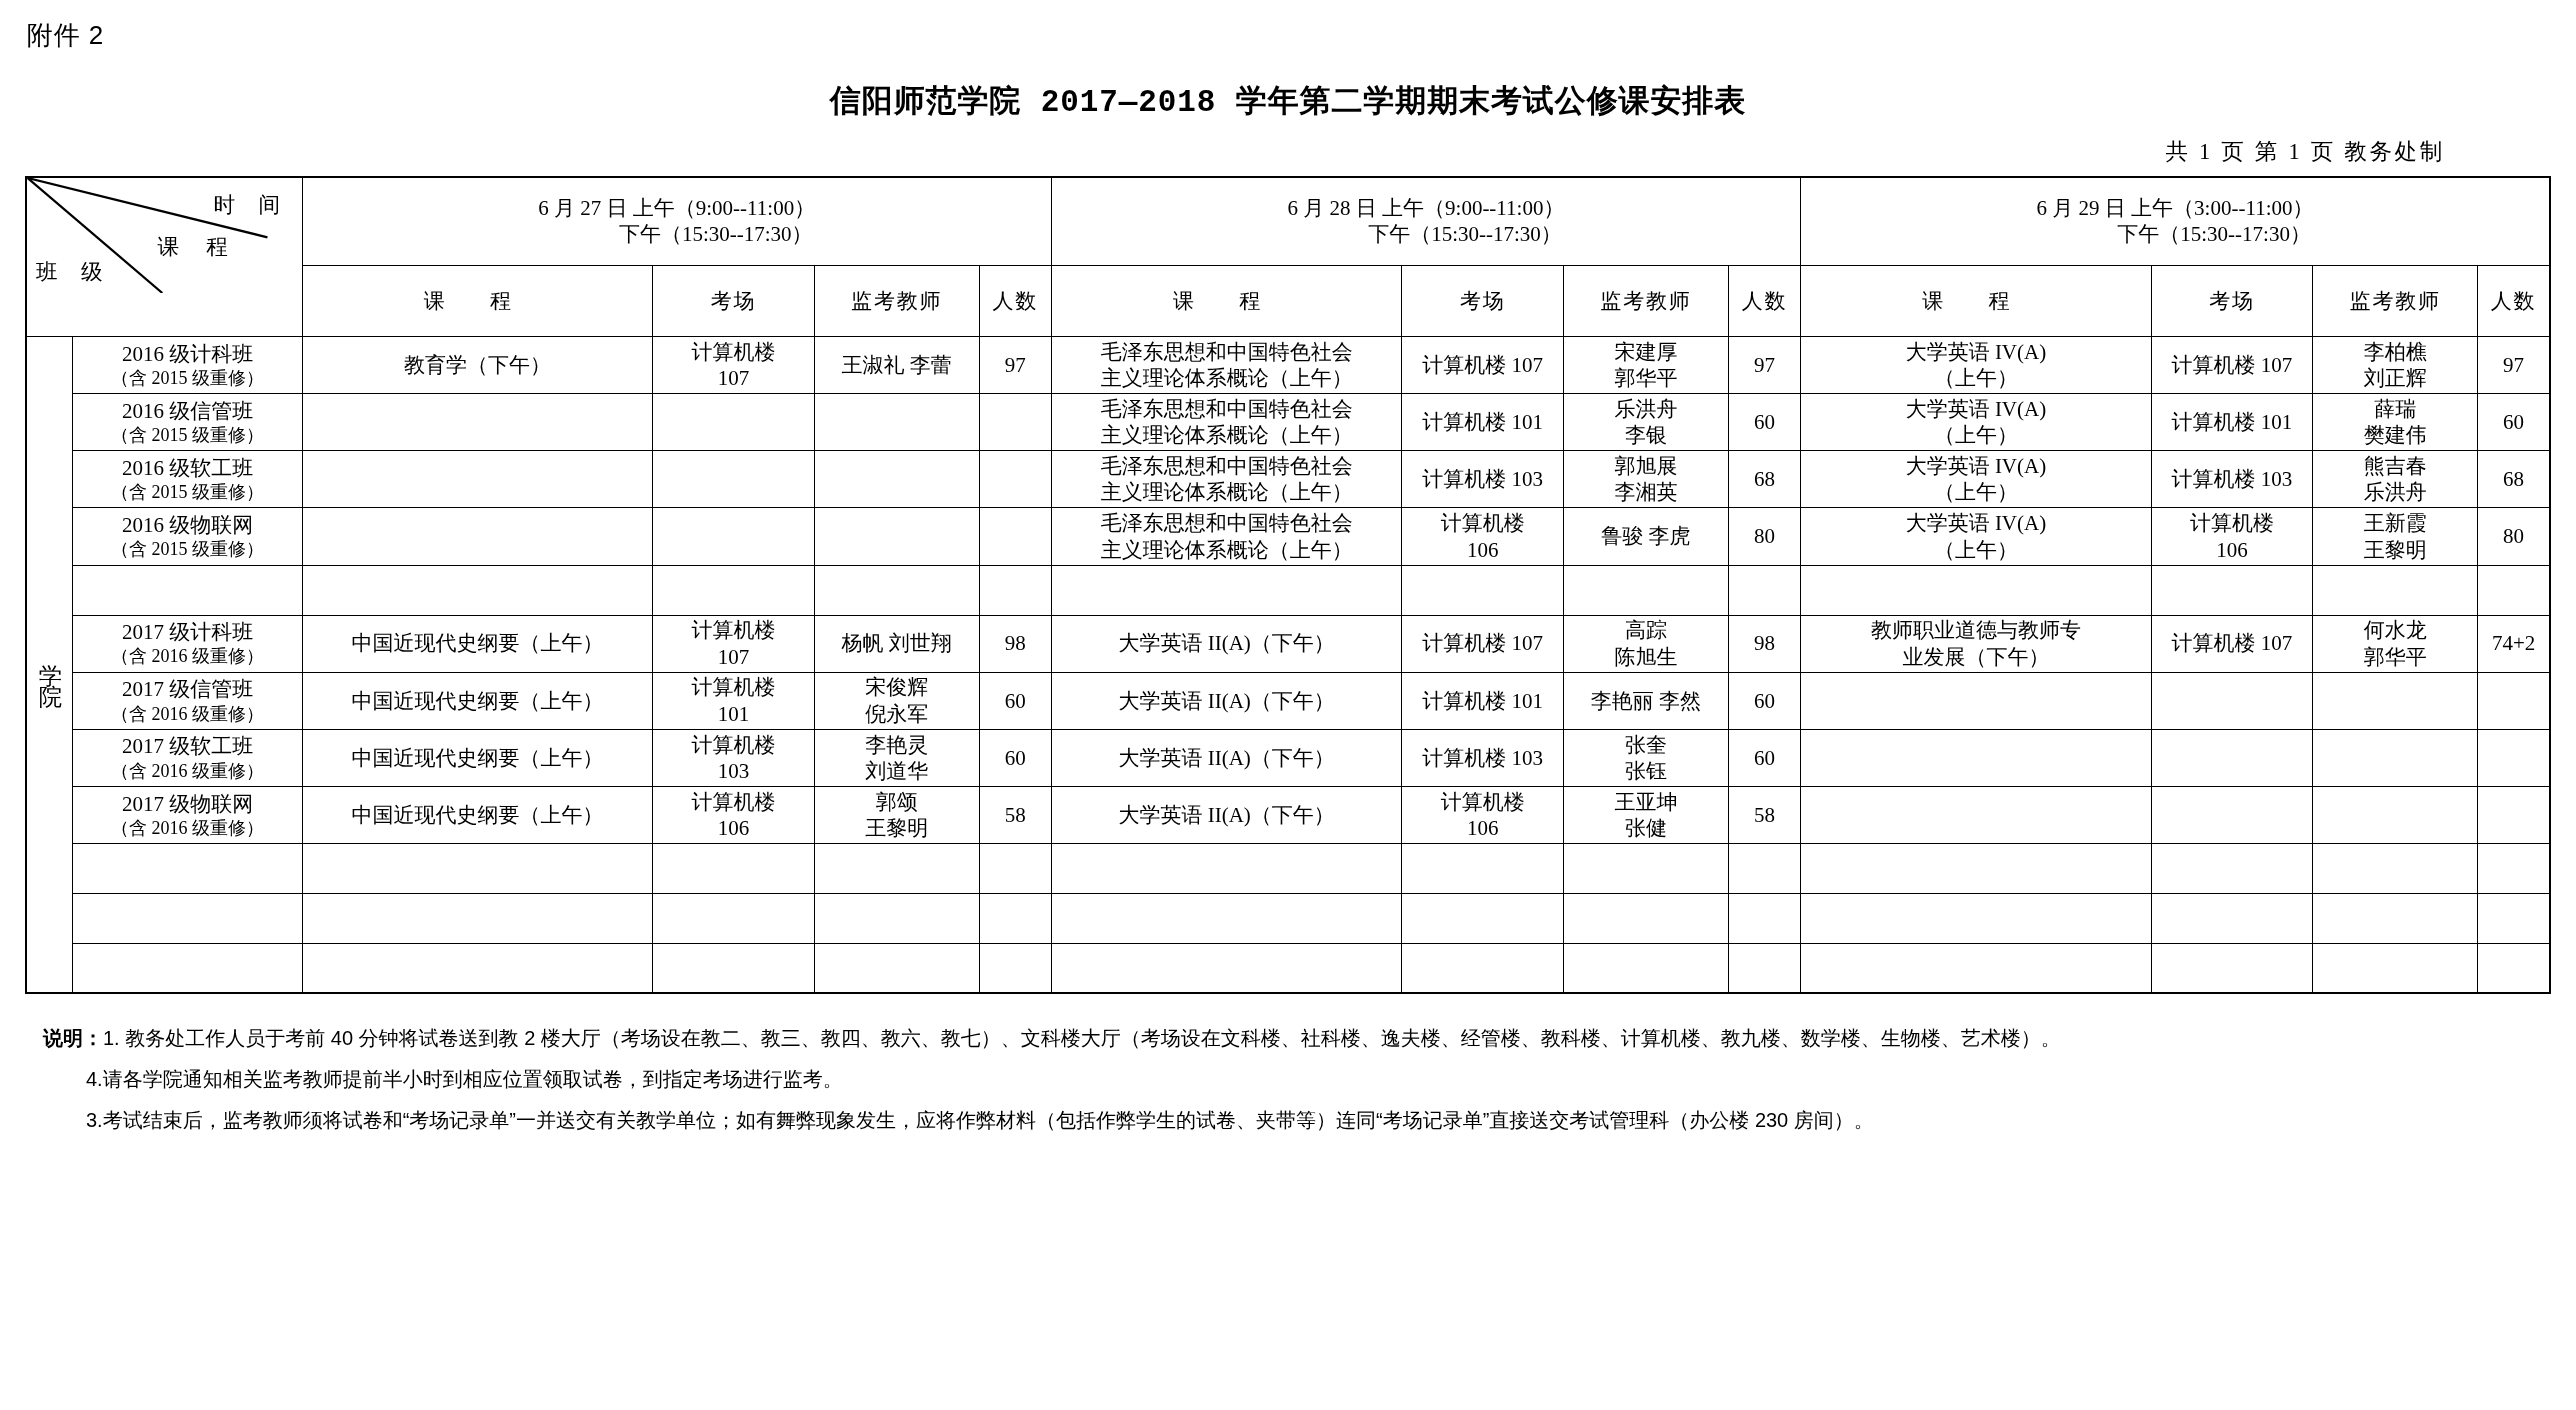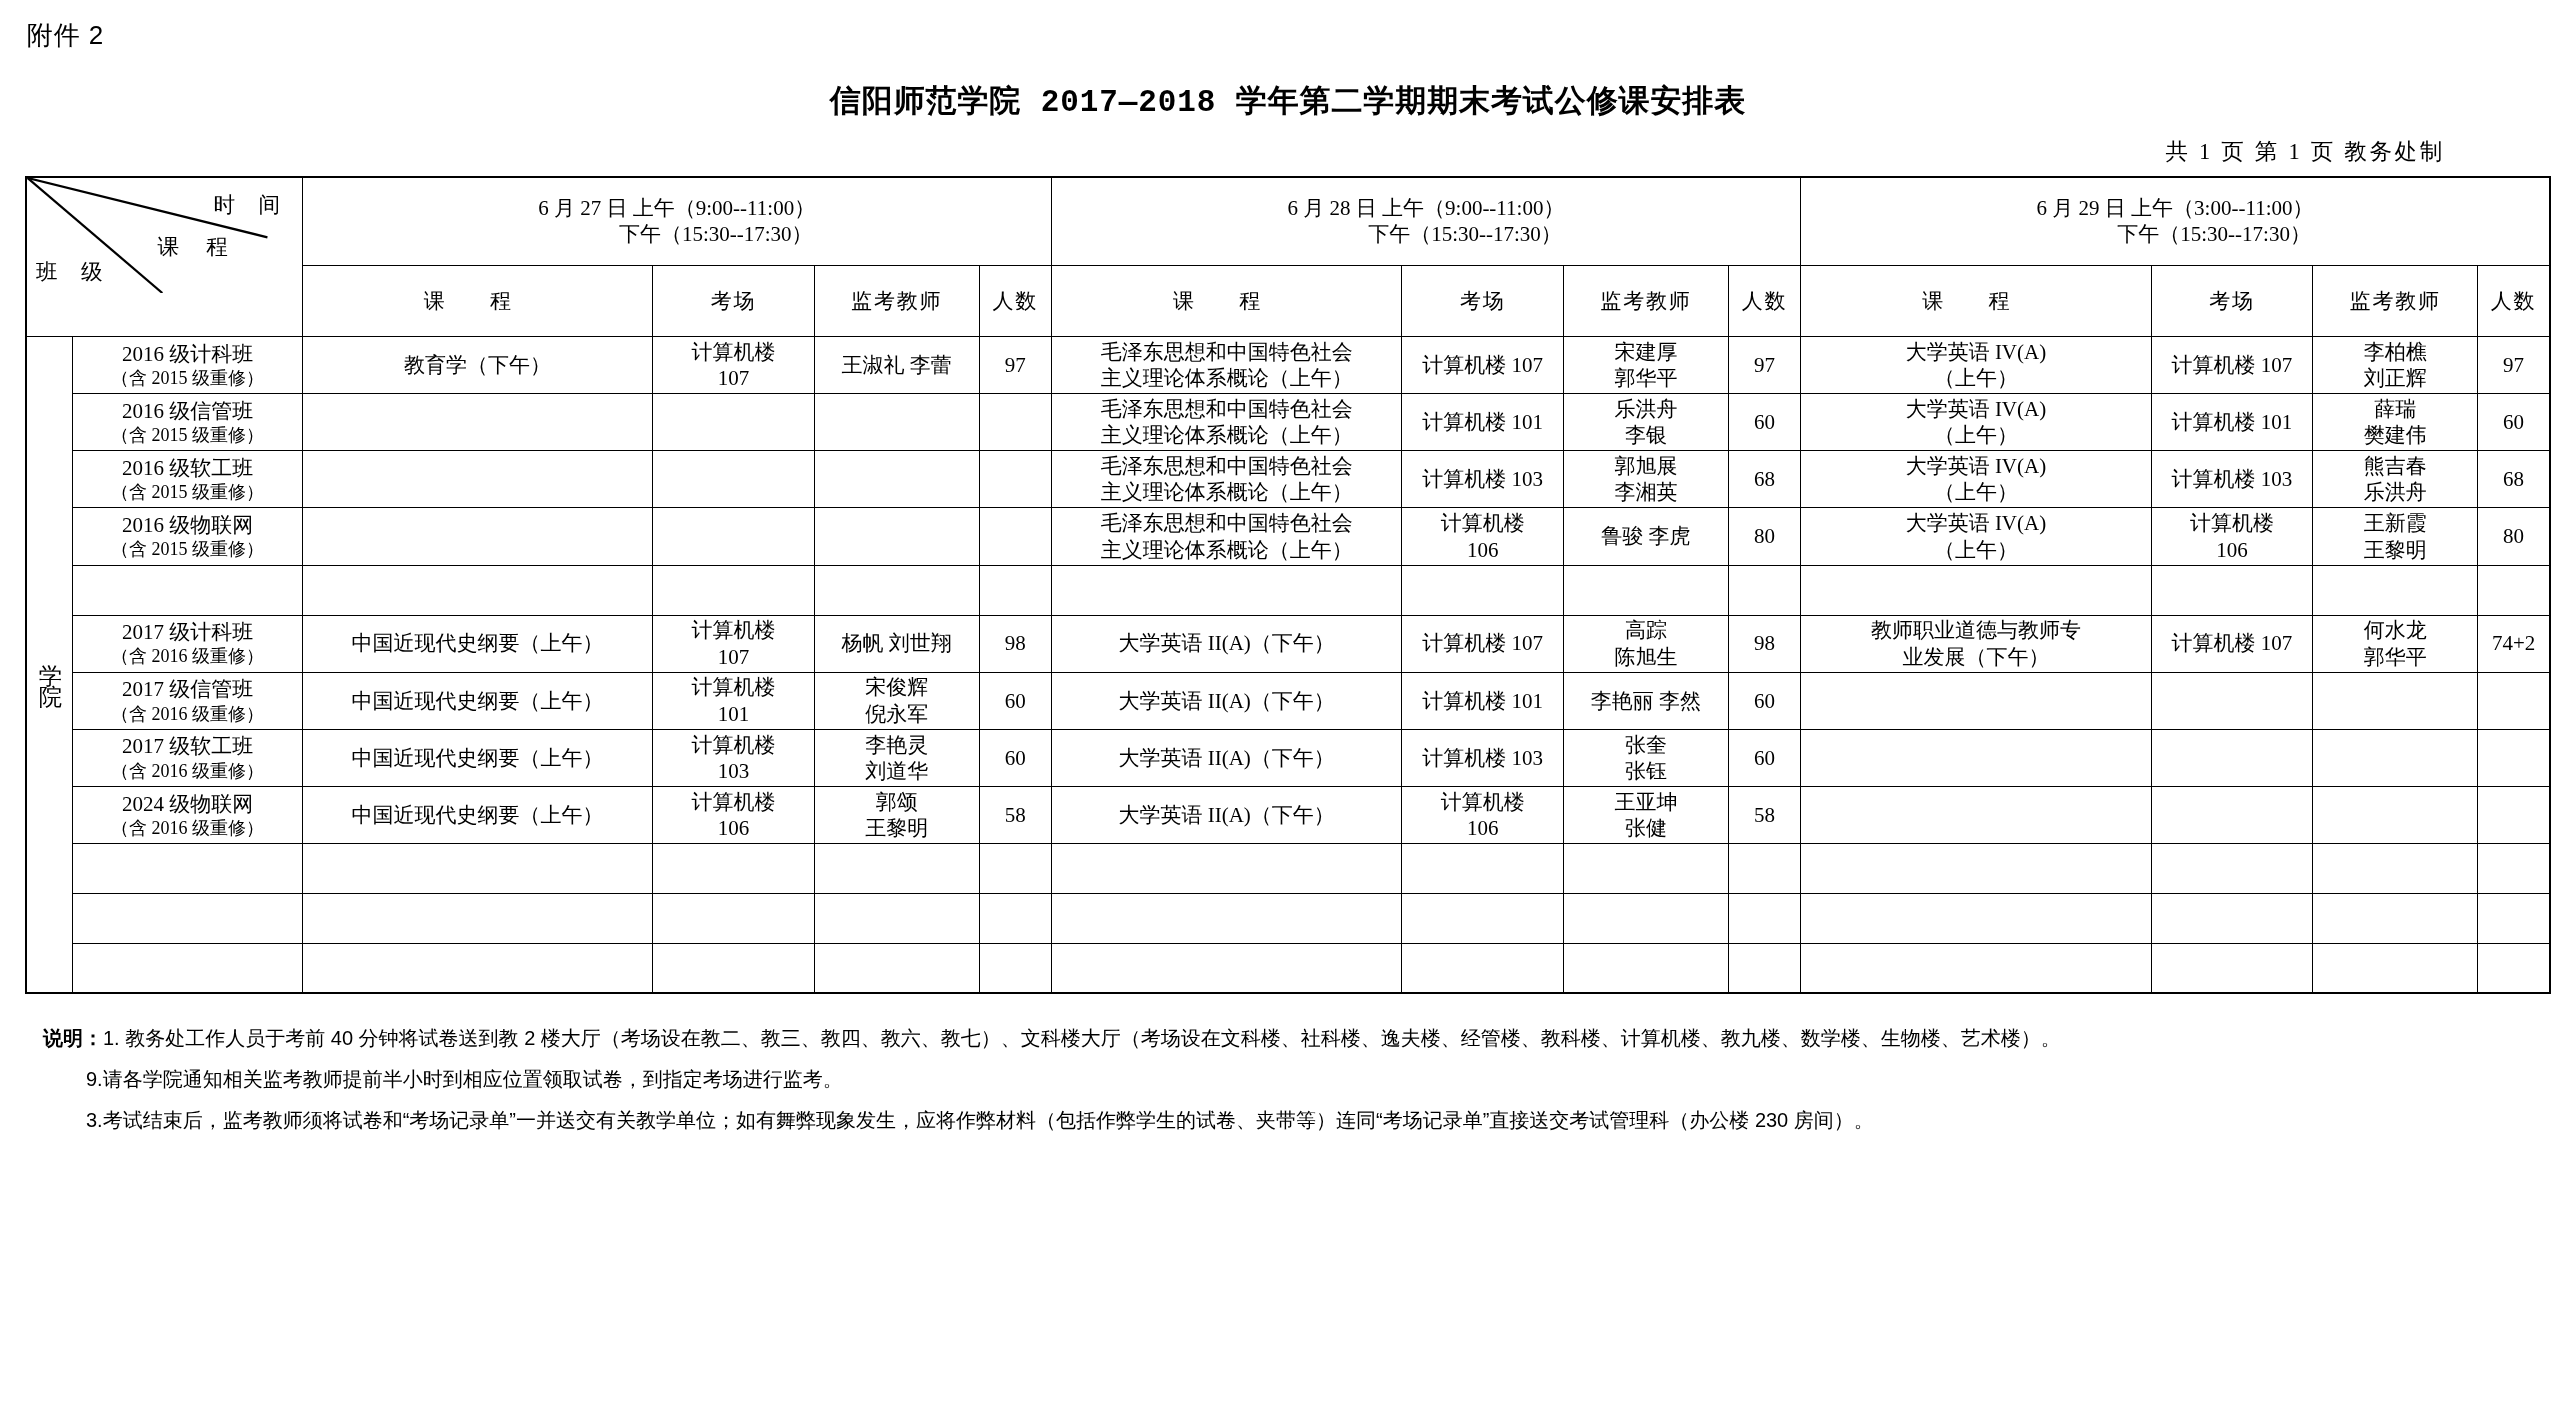--- a/index.html
+++ b/index.html
@@ -337,21 +337,21 @@
           <td class="multi">计算机楼 103</td>
           <td class="multi">张奎<br>张钰</td>
           <td>60</td>
           <td class="multi"></td>
           <td class="multi"></td>
           <td class="multi"></td>
           <td></td>
         </tr>
         <tr class="row-h">
           <td class="class-cell">
-            <div>2024 级物联网</div>
+            <div>2017 级物联网</div>
             <div class="sub">（含 2016 级重修）</div>
           </td>
           <td class="multi">中国近现代史纲要（上午）</td>
           <td class="multi">计算机楼<br>106</td>
           <td class="multi">郭颂<br>王黎明</td>
           <td>58</td>
           <td class="multi">大学英语 II(A)（下午）</td>
           <td class="multi">计算机楼<br>106</td>
           <td class="multi">王亚坤<br>张健</td>
           <td>58</td>
@@ -405,18 +405,18 @@
           <td class="multi"></td>
           <td></td>
         </tr>
       </tbody>
   </table>
 
   <div class="notes">
     <div class="n1">
       <b>说明：</b><span>1. 教务处工作人员于考前 40 分钟将试卷送到教 2 楼大厅（考场设在教二、教三、教四、教六、教七）、文科楼大厅（考场设在文科楼、社科楼、逸夫楼、经管楼、教科楼、计算机楼、教九楼、数学楼、生物楼、艺术楼）。</span>
     </div>
-    <div class="n2">9.请各学院通知相关监考教师提前半小时到相应位置领取试卷，到指定考场进行监考。</div>
+    <div class="n2">4.请各学院通知相关监考教师提前半小时到相应位置领取试卷，到指定考场进行监考。</div>
     <div class="n3">3.考试结束后，监考教师须将试卷和“考场记录单”一并送交有关教学单位；如有舞弊现象发生，应将作弊材料（包括作弊学生的试卷、夹带等）连同“考场记录单”直接送交考试管理科（办公楼 230 房间）。</div>
   </div>
 
 </div>
 
 
 </body></html>

